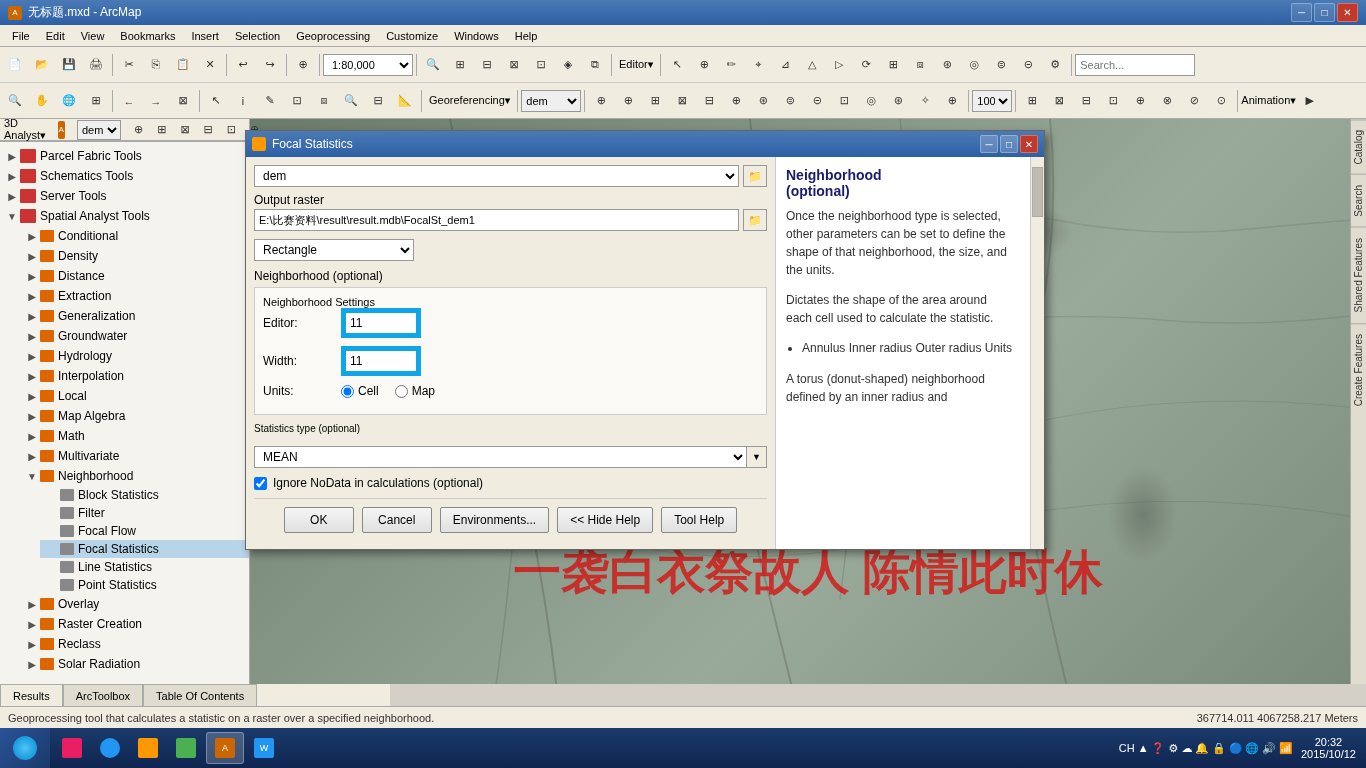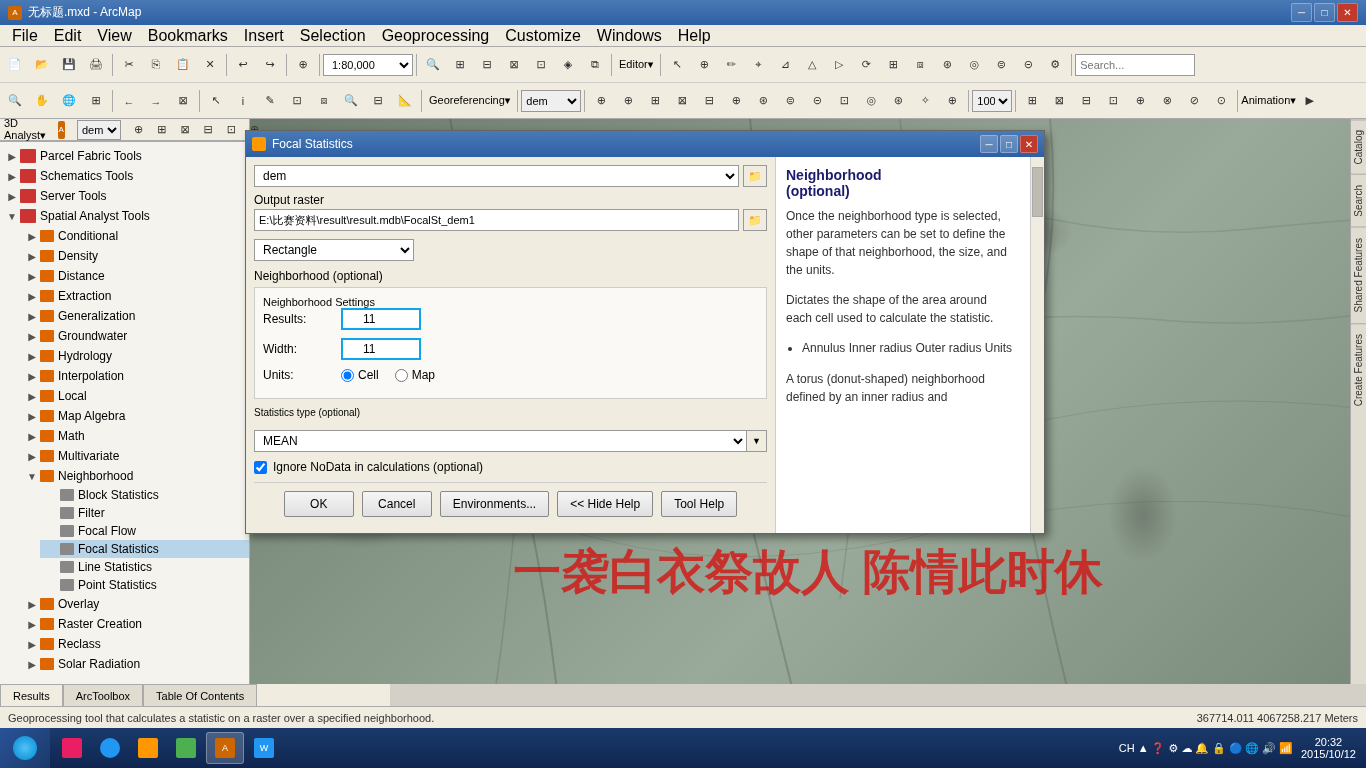--- a/index.html
+++ b/index.html
@@ -17,21 +17,21 @@
 
     
     .titlebar { position: absolute; top: 0; left: 0; right: 0; height: 25px; background: linear-gradient(to bottom, #4a7ab5, #2d5fa5); display: flex; align-items: center; padding: 0 8px; color: white; font-size: 12px; }
     .titlebar-title { flex: 1; display: flex; align-items: center; gap: 6px; }
     .titlebar-controls { display: flex; gap: 2px; }
     .titlebar-btn { width: 21px; height: 19px; display: flex; align-items: center; justify-content: center; cursor: pointer; border: 1px solid rgba(255,255,255,0.3); border-radius: 2px; background: rgba(255,255,255,0.1); color: white; font-size: 10px; }
     .titlebar-btn.close { background: #c0392b; }
 
     
     .menubar { position: absolute; top: 25px; left: 0; right: 0; height: 22px; background: #f0ece0; display: flex; align-items: center; padding: 0 4px; border-bottom: 1px solid #aaa; }
-    .menu-item { padding: 2px 8px; cursor: pointer; font-size: 16px; color: #000; }
+    .menu-item { padding: 2px 8px; cursor: pointer; font-size: 11px; color: #000; }
     .tb-btn { width: 26px; height: 26px; display: flex; align-items: center; justify-content: center; cursor: pointer; border: 1px solid transparent; border-radius: 2px; font-size: 11px; color: #333; }
     .tb-separator { width: 1px; height: 22px; background: #aaa; margin: 0 2px; }
     .tb-dropdown { height: 22px; border: 1px solid #999; background: white; font-size: 11px; padding: 0 4px; min-width: 80px; }
 
     
     .statusbar { position: absolute; bottom: 40px; left: 0; right: 0; height: 22px; background: #f0ece0; border-top: 1px solid #aaa; display: flex; align-items: center; padding: 0 8px; font-size: 11px; color: #333; }
 
     
     .bottom-tabs { position: absolute; bottom: 62px; left: 0; width: 390px; height: 22px; background: #f0ece0; display: flex; }
     .bottom-tab { padding: 2px 12px; border: 1px solid #aaa; border-bottom: none; cursor: pointer; font-size: 11px; background: #e0ddd0; display: flex; align-items: center; gap: 4px; }
@@ -72,21 +72,21 @@
     .dialog-body { display: flex; }
 
     
     .dialog-form { width: 530px; padding: 8px; border-right: 1px solid #ccc; }
     .folder-btn { width: 24px; height: 22px; border: 1px solid #999; background: #f0ece0; cursor: pointer; display: flex; align-items: center; justify-content: center; font-size: 11px; }
 
     .settings-box { border: 1px solid #ccc; padding: 8px; margin-bottom: 8px; background: #faf9f5; }
     .settings-title { font-size: 11px; }
     .settings-row { display: flex; align-items: center; gap: 8px; margin-bottom: 8px; }
     .settings-field-label { width: 70px; font-size: 12px; }
-    .settings-input { width: 80px; height: 22px; border: 2px solid #0ea5e9; background: white; font-size: 12px; padding: 0 20px; }
+    .settings-input { width: 80px; height: 30px; border: 5px solid #0ea5e9; background: white; font-size: 12px; padding: 0 4px; }
 
     .radio-group { display: flex; align-items: center; gap: 16px; }
     .radio-label { display: flex; align-items: center; gap: 4px; font-size: 12px; cursor: pointer; }
     .radio-input { cursor: pointer; }
     .dropdown-arrow { width: 20px; height: 22px; border: 1px solid #999; border-left: none; background: #f0ece0; display: flex; align-items: center; justify-content: center; font-size: 9px; cursor: pointer; }
 
     .checkbox-row { display: flex; align-items: center; gap: 6px; margin-bottom: 8px; }
     .checkbox-row input { cursor: pointer; }
     .checkbox-label { font-size: 12px; }
 
@@ -499,21 +499,21 @@
           <option>Weight</option>
         </select>
       </div>
 
       <div style="font-size:12px;margin-bottom:4px;">Neighborhood (optional)</div>
 
       <div class="settings-box">
         <div class="settings-title">Neighborhood Settings</div>
 
         <div class="settings-row">
-          <span class="settings-field-label">Results:</span>
+          <span class="settings-field-label">Editor:</span>
           <input type="text" class="settings-input" value="11" style="">
         </div>
 
         <div class="settings-row">
           <span class="settings-field-label">Width:</span>
           <input type="text" class="settings-input" value="11" style="">
         </div>
 
         <div class="settings-row">
           <span class="settings-field-label">Units:</span>

